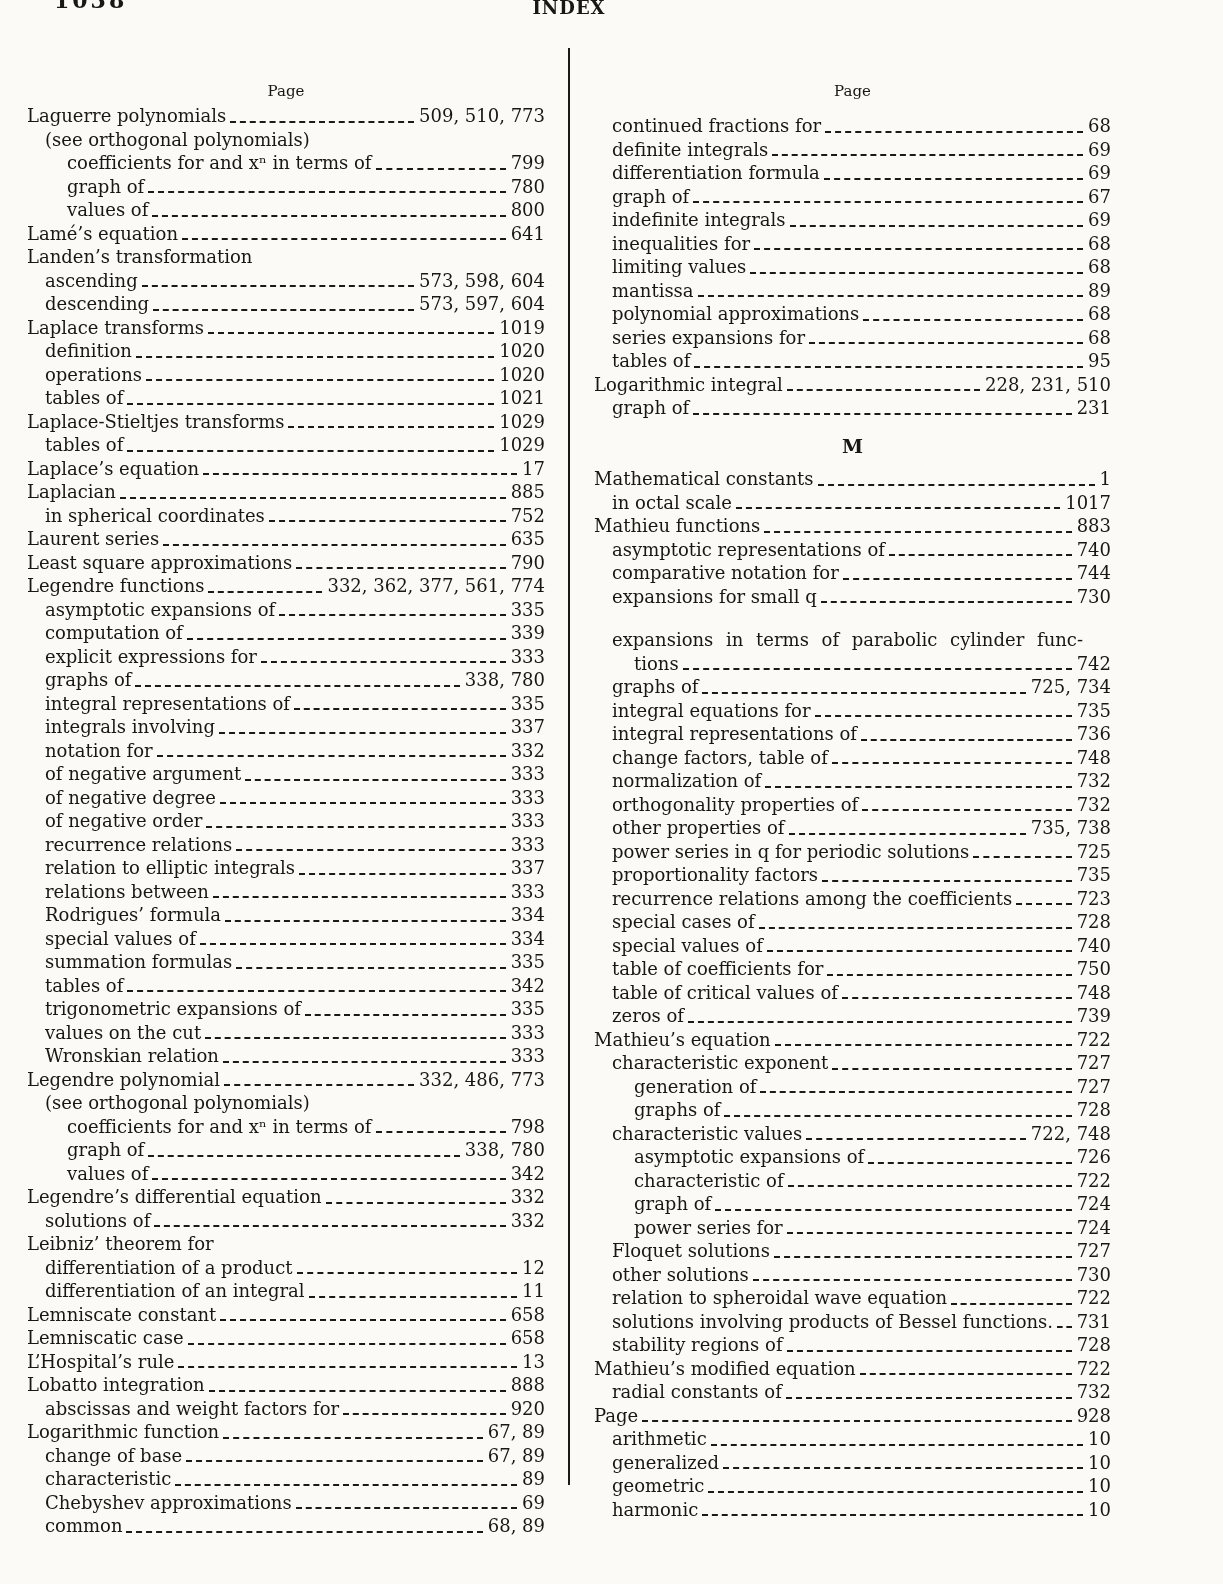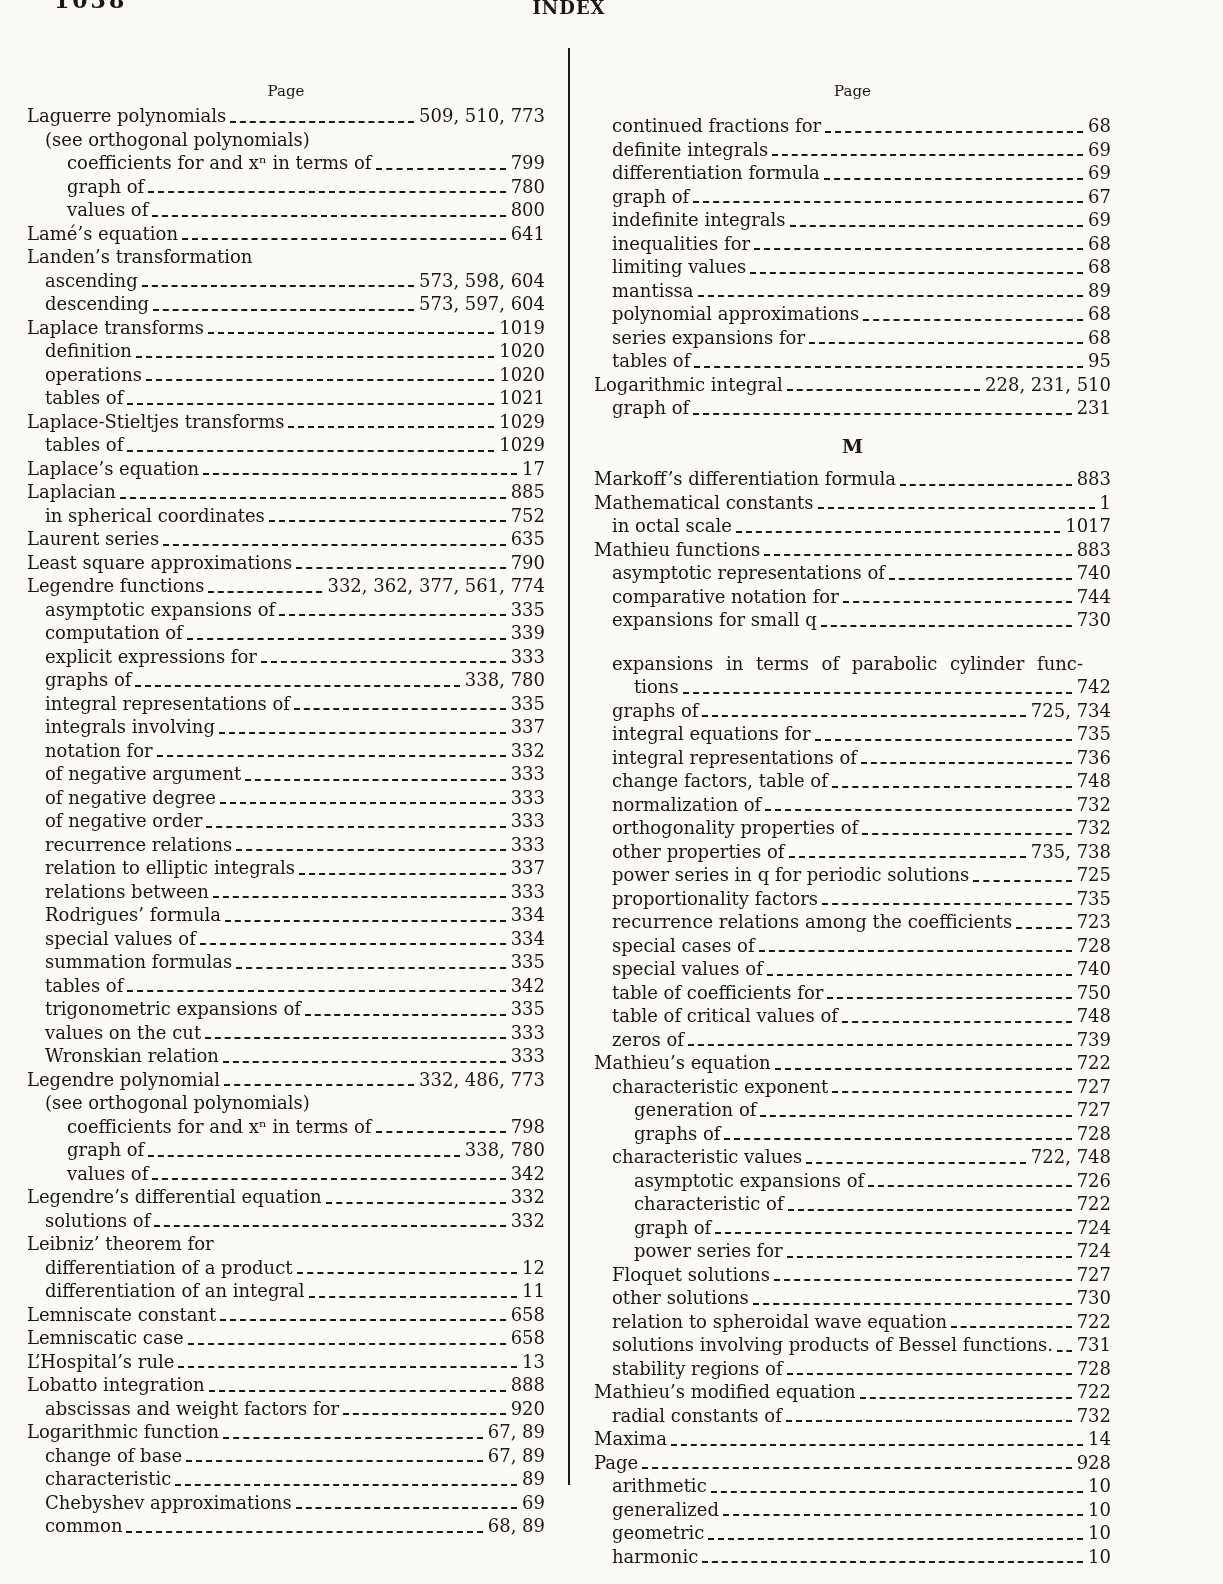--- a/index.html
+++ b/index.html
@@ -405,25 +405,20 @@
         <span class="leader"></span>
         <span class="pages">228, 231, 510</span>
       </div>
       <div class="row indent-1">
         <span class="label">graph of</span>
         <span class="leader"></span>
         <span class="pages">231</span>
       </div>
       <div class="section-header">M</div>
       <div class="row indent-0">
-        <span class="label">Markoff’s differentiation formula</span>
-        <span class="leader"></span>
-        <span class="pages">883</span>
-      </div>
-      <div class="row indent-0">
         <span class="label">Mathematical constants</span>
         <span class="leader"></span>
         <span class="pages">1</span>
       </div>
       <div class="row indent-1">
         <span class="label">in octal scale</span>
         <span class="leader"></span>
         <span class="pages">1017</span>
       </div>
       <div class="row indent-0">
@@ -601,25 +596,20 @@
       </div>
       <div class="row indent-0">
         <span class="label">Mathieu’s modified equation</span>
         <span class="leader"></span>
         <span class="pages">722</span>
       </div>
       <div class="row indent-1">
         <span class="label">radial constants of</span>
         <span class="leader"></span>
         <span class="pages">732</span>
-      </div>
-      <div class="row indent-0">
-        <span class="label">Maxima</span>
-        <span class="leader"></span>
-        <span class="pages">14</span>
       </div>
       <div class="row indent-0">
         <span class="label">Page</span>
         <span class="leader"></span>
         <span class="pages">928</span>
       </div>
       <div class="row indent-1">
         <span class="label">arithmetic</span>
         <span class="leader"></span>
         <span class="pages">10</span>

